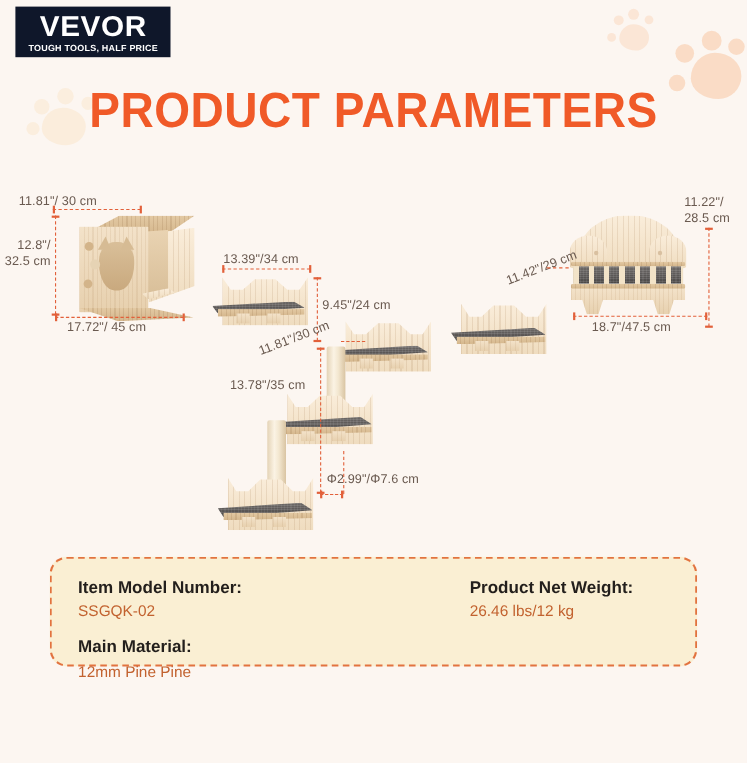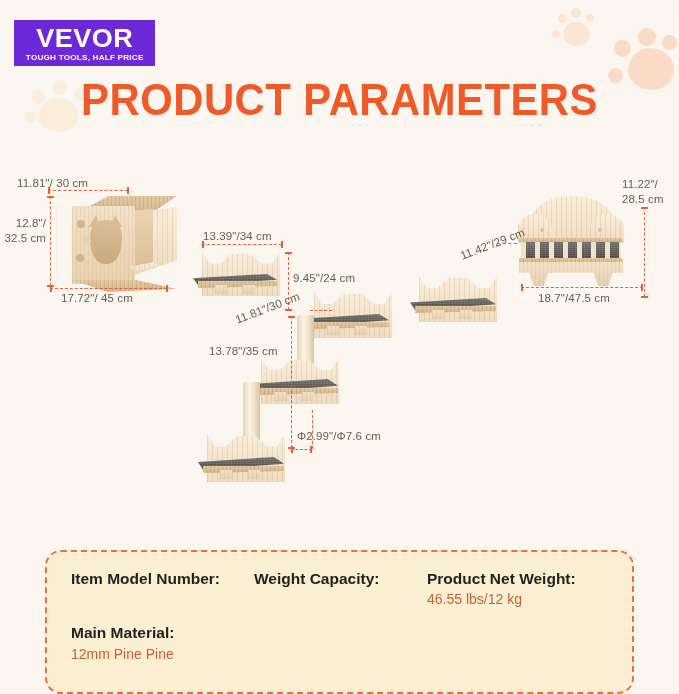--- a/index.html
+++ b/index.html
@@ -7,22 +7,22 @@
     width:679px;height:694px;
     background:#FCF6F1;
     font-family:"Liberation Sans", sans-serif;
     position:relative;overflow:hidden;
     -webkit-font-smoothing:antialiased;
   }
   .stage{position:absolute;inset:0;}
 
   
   .logo{
-    position:absolute;left:14px;top:20px;width:141px;height:46px;
-    background:#6d28d9;display:flex;flex-direction:column;
+    position:absolute;left:14px;top:6px;width:141px;height:46px;
+    background:#0f172a;display:flex;flex-direction:column;
     align-items:center;justify-content:center;
   }
   .logo-word{
     color:#fff;font-weight:bold;font-size:26px;letter-spacing:0.5px;
     line-height:1;font-family:"Liberation Sans", sans-serif;
     transform:scaleX(1.04);
   }
   .logo-tag{
     color:#fff;font-weight:bold;font-size:8px;letter-spacing:0.2px;
     margin-top:3px;line-height:1;transform:scaleX(1.02);
@@ -85,24 +85,23 @@
       linear-gradient(180deg,#6E6A68,#4A4746);
     border-radius:1px;
   }
   .post{
     background:linear-gradient(90deg,#E4D3B6,#FBF3E4 38%,#F3E7D0 62%,#D9C4A2);
     border-radius:2px;
   }
 
   
   .spec{
-    position:absolute;left:45px;top:506px;width:589px;height:144px;
+    position:absolute;left:45px;top:506px;width:589px;height:100px;
     background:#FAEFD3;border:2px dashed #E2733F;border-radius:16px;
     box-sizing:border-box;
-    margin-top:44px;
   }
   .spec-grid{
     position:absolute;left:24px;top:16px;right:14px;
     display:grid;grid-template-columns:183px 173px auto;
     row-gap:12px;
   }
   .sp-label{color:#231F1C;font-size:15.5px;font-weight:bold;line-height:1.45;}
   .sp-value{color:#C2622F;font-size:14px;line-height:1.4;}
   .sp-cell{display:flex;flex-direction:column;}
 </style>
@@ -309,27 +308,27 @@
   <div class="mline h" style="left:521px;top:287px;width:122px;"></div>
   <div class="cap v" style="left:521px;top:284px;"></div>
   <div class="cap v" style="left:641px;top:284px;"></div>
   <div class="dim" style="left:538px;top:291px;">18.7"/47.5 cm</div>
 
   <div class="spec">
     <div class="spec-grid">
 
       <div class="sp-cell">
         <div class="sp-label">Item Model Number:</div>
+        <div class="sp-value">SSGQK-02</div>
       </div>
       <div class="sp-cell">
-        <div class="sp-label">Weight Capacity:</div>
       </div>
       <div class="sp-cell">
         <div class="sp-label">Product Net Weight:</div>
-        <div class="sp-value">46.55 lbs/12 kg</div>
+        <div class="sp-value">26.46 lbs/12 kg</div>
       </div>
 
       <div class="sp-cell">
         <div class="sp-label">Main Material:</div>
         <div class="sp-value">12mm Pine Pine</div>
       </div>
       <div class="sp-cell"></div>
 
     </div>
   </div>

